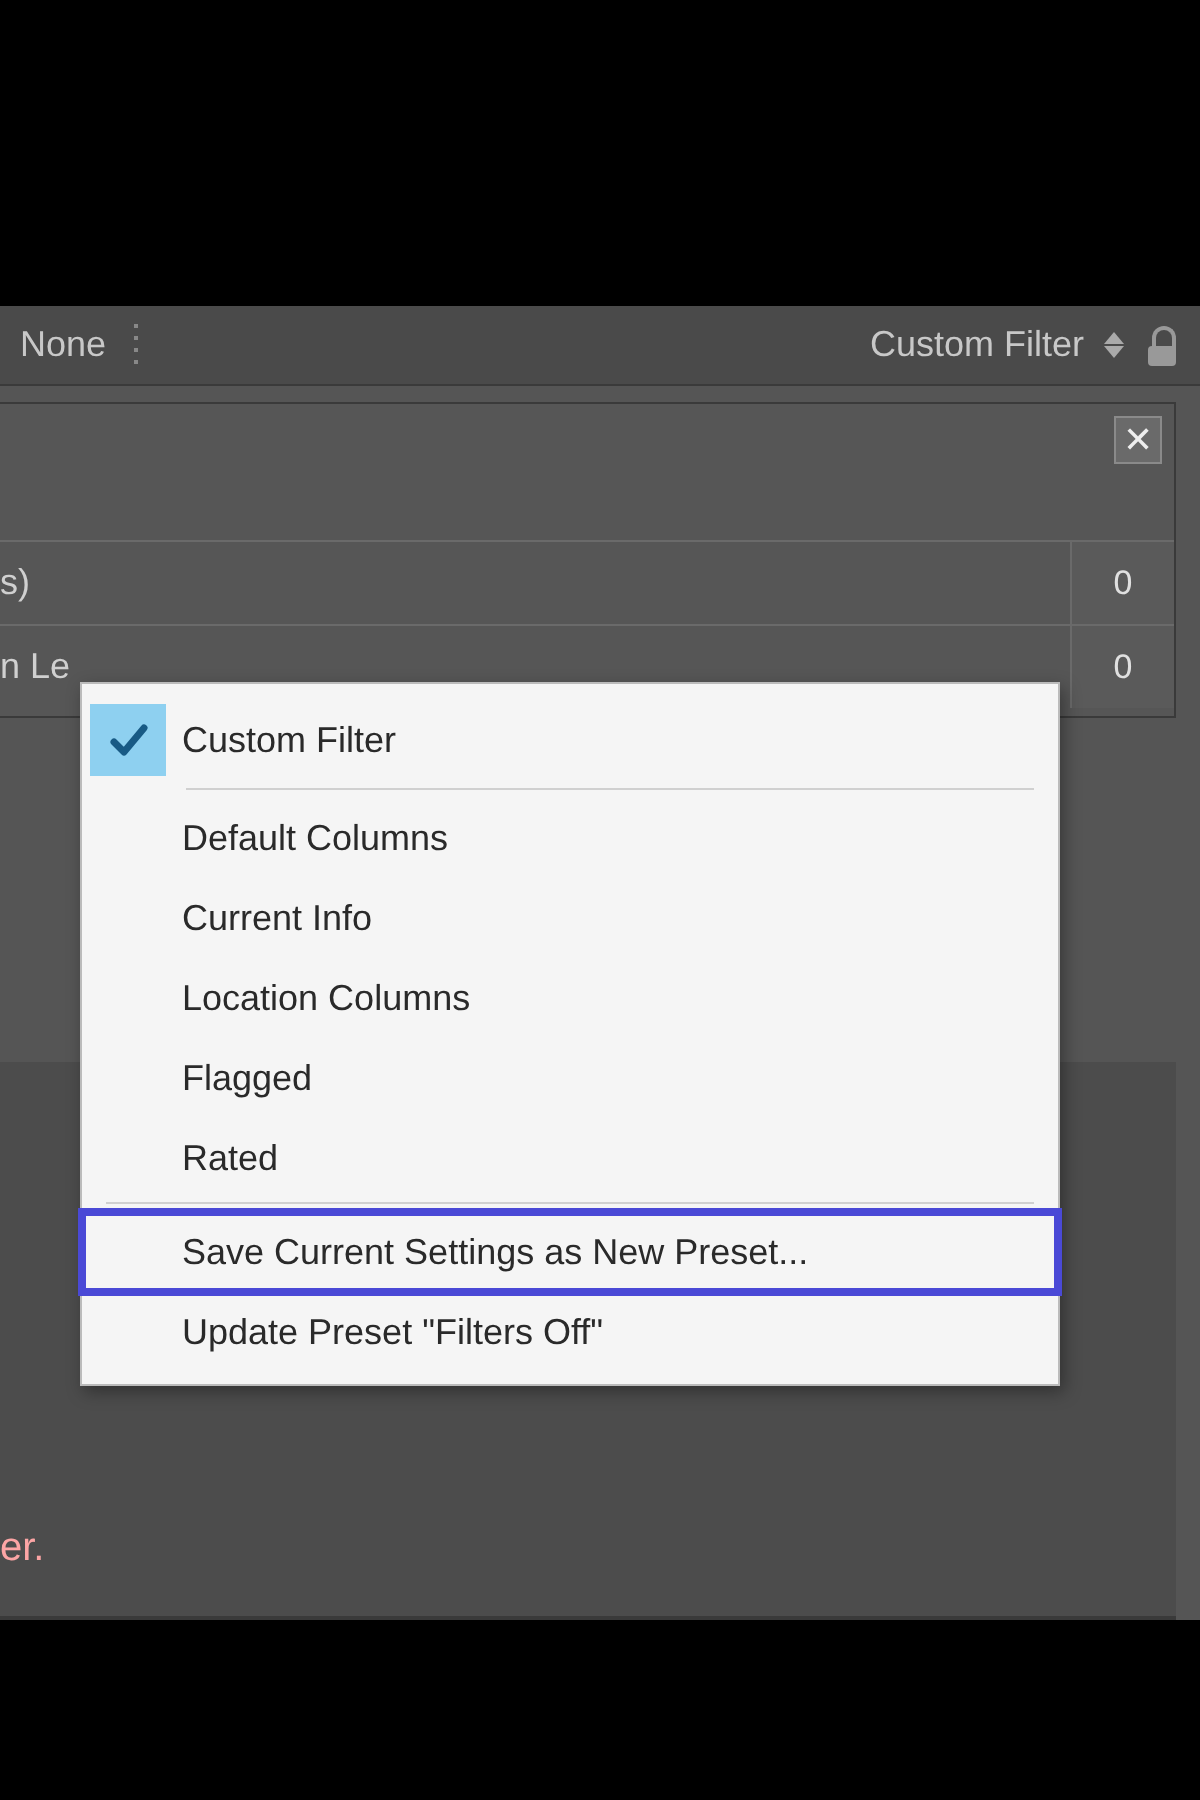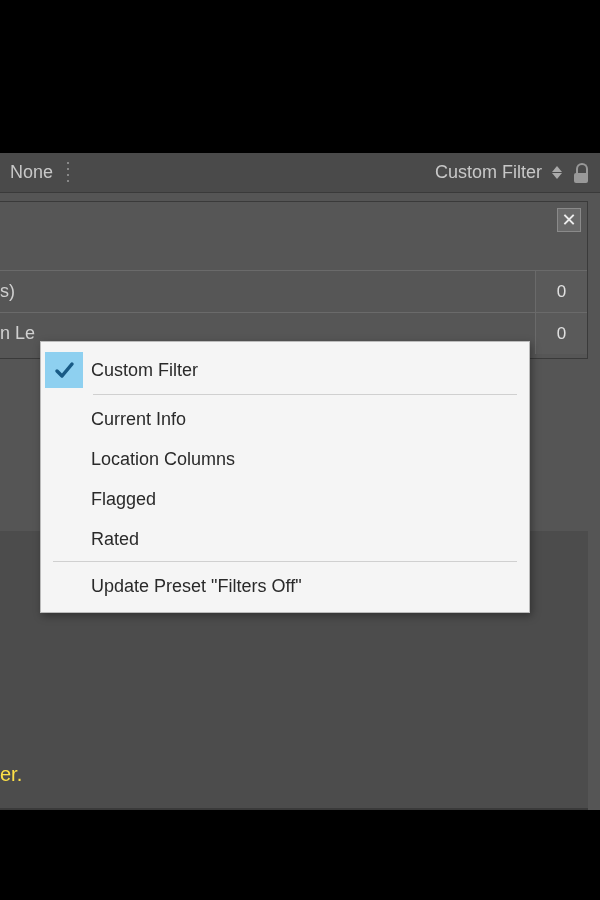--- a/index.html
+++ b/index.html
@@ -49,21 +49,21 @@
       margin-left: auto; height: 100%; width: 52px; border-left: 1px solid #6a6a6a;
       display: flex; align-items: center; justify-content: center; color: #e0e0e0; font-size: 17px;
       background: #5a5a5a;
     }
 
     .bottom-panel {
       position: absolute; top: 378px; left: 0; right: 12px; bottom: 90px;
       background: #4c4c4c; border-left: none;
     }
     .bottom-panel .panel-text {
-      position: absolute; left: 0px; top: 232px; color: #fde047; font-size: 20px;
+      position: absolute; left: 0px; top: 232px; color: #fca5a5; font-size: 20px;
     }
 
     .menu {
       position: absolute; top: 188px; left: 40px; width: 490px;
       background: #f5f5f5; border: 1px solid #bbb; box-shadow: 2px 3px 8px rgba(0,0,0,0.35);
       padding: 6px 0; z-index: 10;
     }
     .menu-item {
       display: flex; align-items: center; height: 40px; font-size: 18px; color: #2a2a2a;
       cursor: default;
@@ -142,36 +142,44 @@
         <svg viewBox="0 0 24 24">
             <path d="M5 13 L10 18 L20 6"></path>
           </svg>
       </span>
       <span>Custom Filter</span>
     </div>
     <div class="menu-sep"></div>
 
     <div class="menu-item">
       <span class="menu-spacer"></span>
+      <span>Default Columns</span>
+    </div>
+    <div class="menu-item">
+      <span class="menu-spacer"></span>
       <span>Current Info</span>
     </div>
     <div class="menu-item">
       <span class="menu-spacer"></span>
       <span>Location Columns</span>
     </div>
     <div class="menu-item">
       <span class="menu-spacer"></span>
       <span>Flagged</span>
     </div>
     <div class="menu-item">
       <span class="menu-spacer"></span>
       <span>Rated</span>
     </div>
 
     <div class="menu-sep full"></div>
 
+    <div class="menu-item highlighted">
+      <span class="menu-spacer"></span>
+      <span>Save Current Settings as New Preset...</span>
+    </div>
     <div class="menu-item">
       <span class="menu-spacer"></span>
       <span>Update Preset "Filters Off"</span>
     </div>
   </div>
 
 </div>
 
 </body></html>

